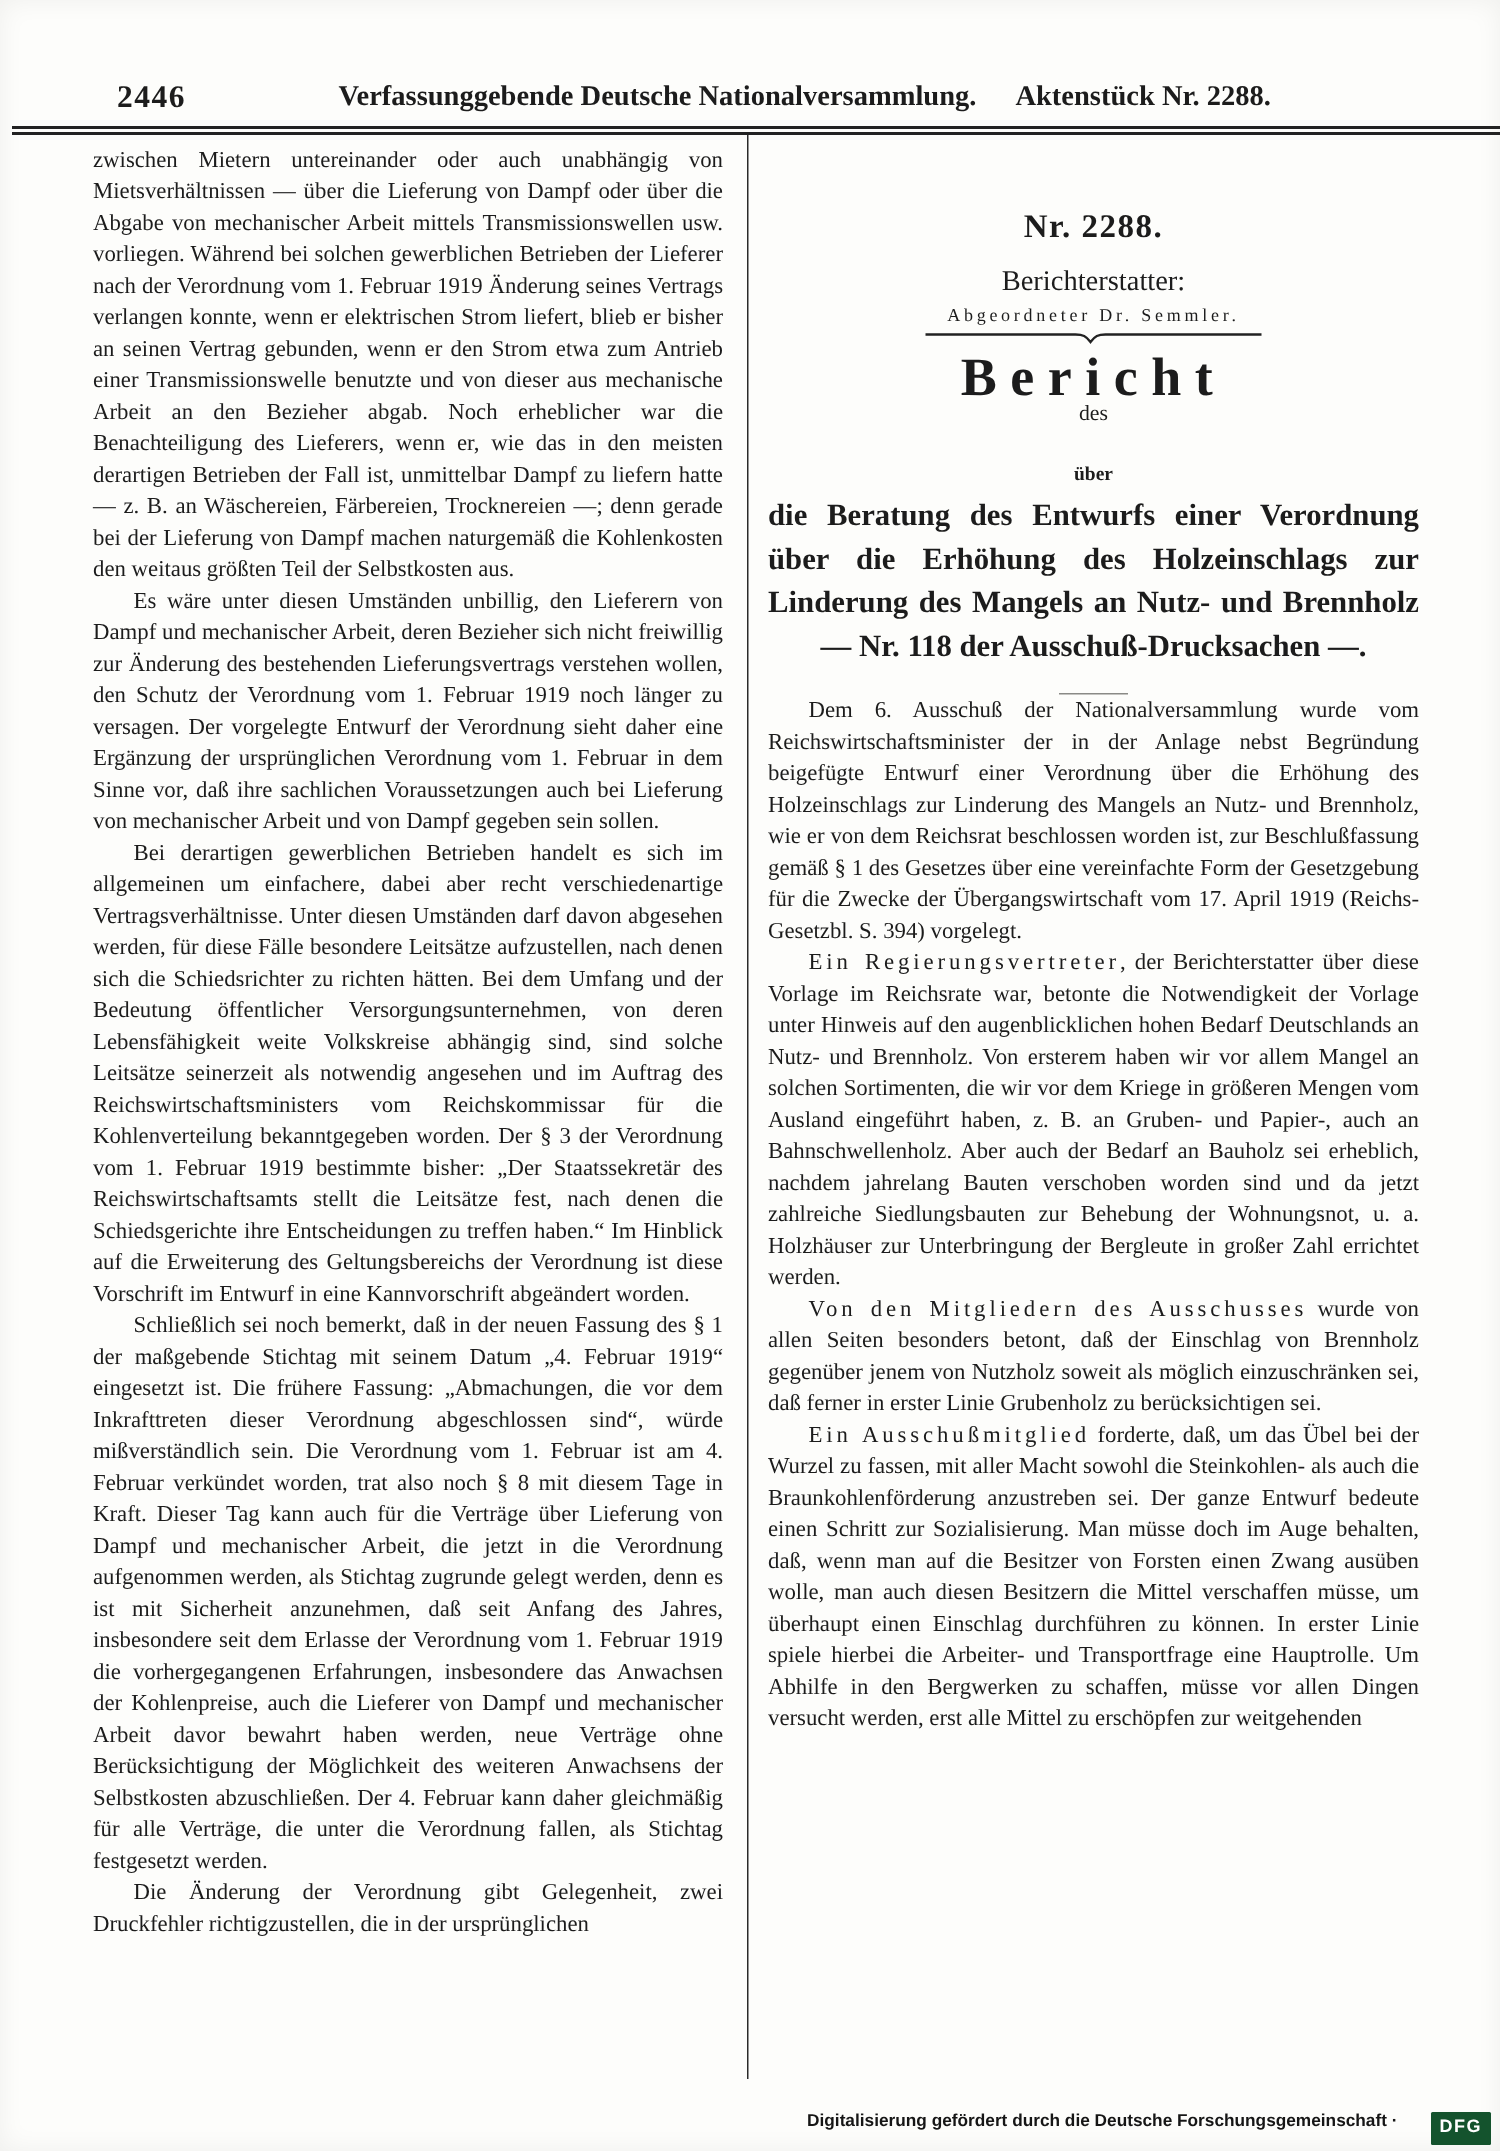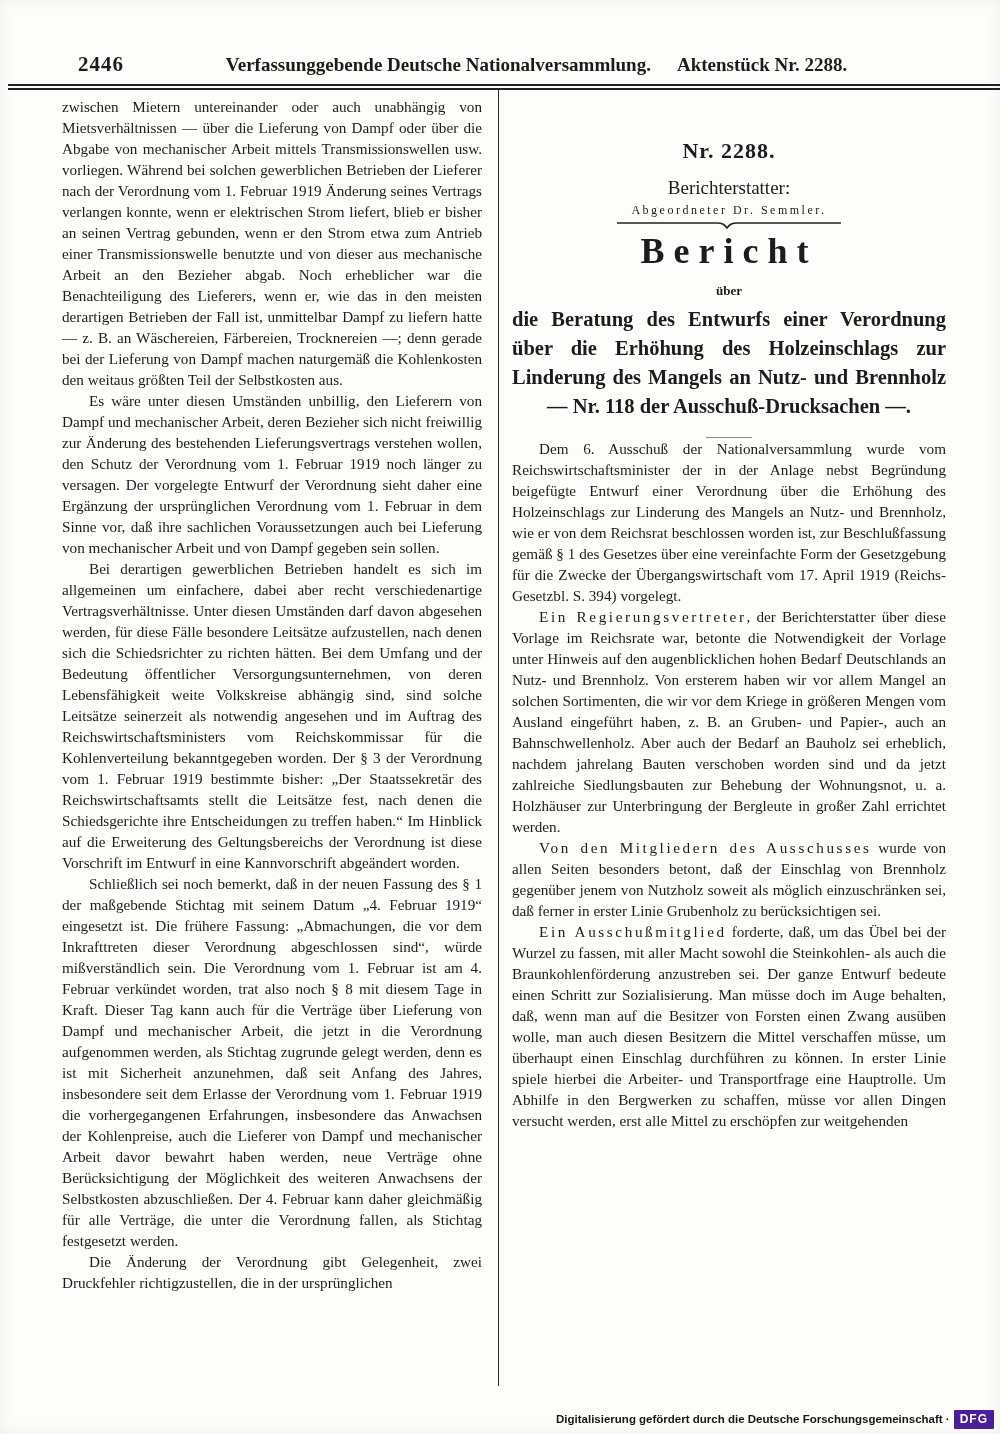--- a/index.html
+++ b/index.html
@@ -65,21 +65,21 @@
   .small-divider{
     width:46px;height:1px;background:#8a8a86;
     margin:16px auto 0 auto;
   }
   .rpt-body-start{margin-top:26px;}
   
   .foot{
     position:absolute;right:6px;bottom:4px;height:22px;
     font-family:"Liberation Sans","DejaVu Sans",sans-serif;
     font-size:11.5px;font-weight:bold;color:#161616;
-    display:flex;align-items:center;gap:4px;
+    display:flex;gap:22px;
   }
   .dfg-box{
     display:inline-block;color:#fff;font-size:12px;font-weight:bold;
     padding:2px 6px 3px 6px;letter-spacing:1px;border-radius:1px;
   }
 </style>
 </head>
 <body>
 
 <div class="page">
@@ -108,31 +108,32 @@
     <section class="col col-right">
 
       <div class="report-head">
         <div class="rpt-nr">Nr. 2288.</div>
         <div class="rpt-berichterstatter">Berichterstatter:</div>
         <div class="rpt-name">Abgeordneter Dr. Semmler.</div>
         <svg class="rpt-underline" width="228" height="12" viewBox="0 0 228 12">
           <path d="M2,4 H102 c5,0 7,1 10,5 c3,-4 5,-5 10,-5 H226" stroke="#222" stroke-width="1.6" fill="none"></path>
         </svg>
         <div class="rpt-bericht">Bericht</div>
+        <div class="rpt-des">des</div>
         <div class="rpt-ueber">über</div>
         <div class="rpt-subject">die Beratung des Entwurfs einer Verordnung über die Erhöhung des Holzeinschlags zur Linderung des Mangels an Nutz- und Brennholz — Nr. 118 der Ausschuß-Drucksachen —.</div>
         <div class="small-divider"></div>
       </div>
 
       <p class="body-par rpt-body-start"><span class="gesperrt"></span><span>Dem 6. Ausschuß der Nationalversammlung wurde vom Reichswirtschaftsminister der in der Anlage nebst Begründung beigefügte Entwurf einer Verordnung über die Erhöhung des Holzeinschlags zur Linderung des Mangels an Nutz- und Brennholz, wie er von dem Reichsrat beschlossen worden ist, zur Beschlußfassung gemäß § 1 des Gesetzes über eine vereinfachte Form der Gesetzgebung für die Zwecke der Übergangswirtschaft vom 17. April 1919 (Reichs-Gesetzbl. S. 394) vorgelegt.</span></p>
       <p class="body-par"><span class="gesperrt">Ein Regierungsvertreter</span><span>, der Berichterstatter über diese Vorlage im Reichsrate war, betonte die Notwendigkeit der Vorlage unter Hinweis auf den augenblicklichen hohen Bedarf Deutschlands an Nutz- und Brennholz. Von ersterem haben wir vor allem Mangel an solchen Sortimenten, die wir vor dem Kriege in größeren Mengen vom Ausland eingeführt haben, z. B. an Gruben- und Papier-, auch an Bahnschwellenholz. Aber auch der Bedarf an Bauholz sei erheblich, nachdem jahrelang Bauten verschoben worden sind und da jetzt zahlreiche Siedlungsbauten zur Behebung der Wohnungsnot, u. a. Holzhäuser zur Unterbringung der Bergleute in großer Zahl errichtet werden.</span></p>
       <p class="body-par"><span class="gesperrt">Von den Mitgliedern des Ausschusses</span><span> wurde von allen Seiten besonders betont, daß der Einschlag von Brennholz gegenüber jenem von Nutzholz soweit als möglich einzuschränken sei, daß ferner in erster Linie Grubenholz zu berücksichtigen sei.</span></p>
       <p class="body-par"><span class="gesperrt">Ein Ausschußmitglied</span><span> forderte, daß, um das Übel bei der Wurzel zu fassen, mit aller Macht sowohl die Steinkohlen- als auch die Braunkohlenförderung anzustreben sei. Der ganze Entwurf bedeute einen Schritt zur Sozialisierung. Man müsse doch im Auge behalten, daß, wenn man auf die Besitzer von Forsten einen Zwang ausüben wolle, man auch diesen Besitzern die Mittel verschaffen müsse, um überhaupt einen Einschlag durchführen zu können. In erster Linie spiele hierbei die Arbeiter- und Transportfrage eine Hauptrolle. Um Abhilfe in den Bergwerken zu schaffen, müsse vor allen Dingen versucht werden, erst alle Mittel zu erschöpfen zur weitgehenden</span></p>
     </section>
 
   </div>
 
   <div class="foot">
     <span>Digitalisierung gefördert durch die Deutsche Forschungsgemeinschaft ·</span>
-    <span class="dfg-box" style="background: #4c1d95;">DFG</span>
+    <span class="dfg-box" style="background: #14532d;">DFG</span>
   </div>
 
 </div>
 
 </body></html>

